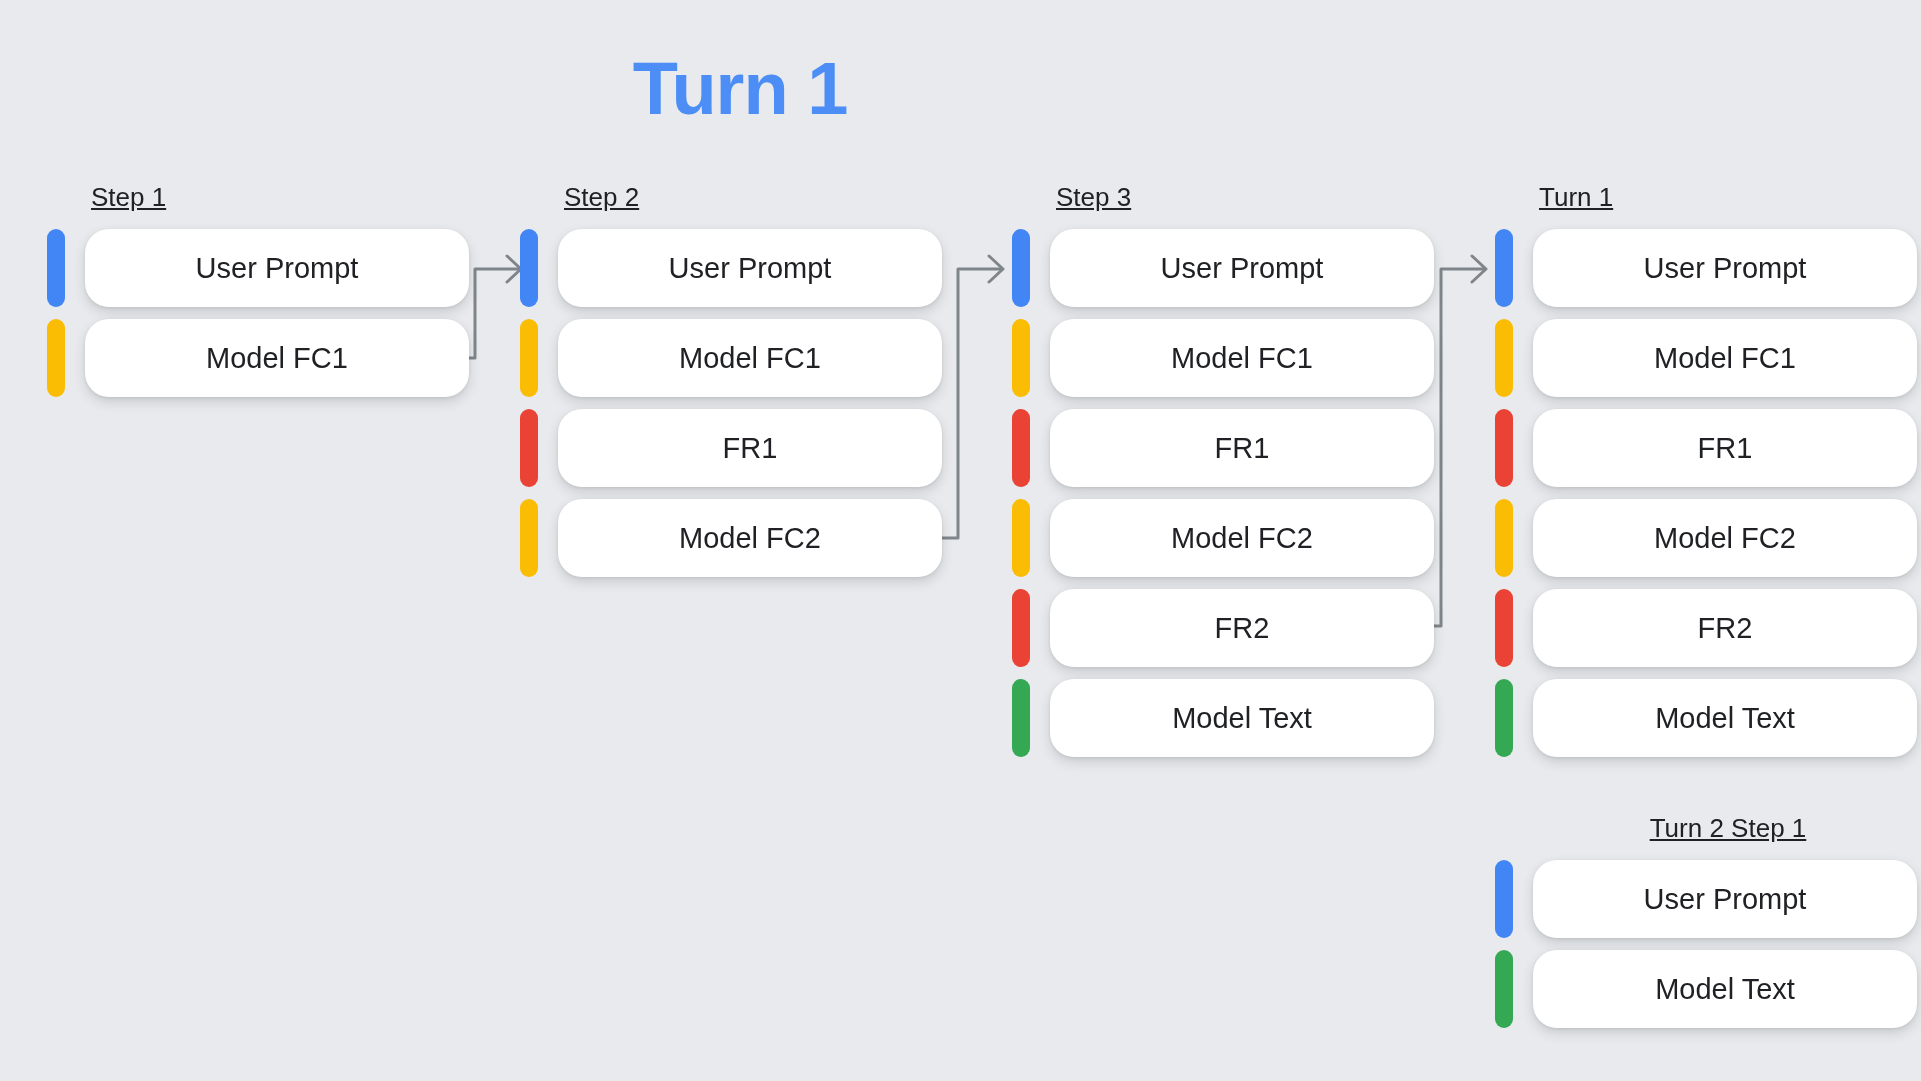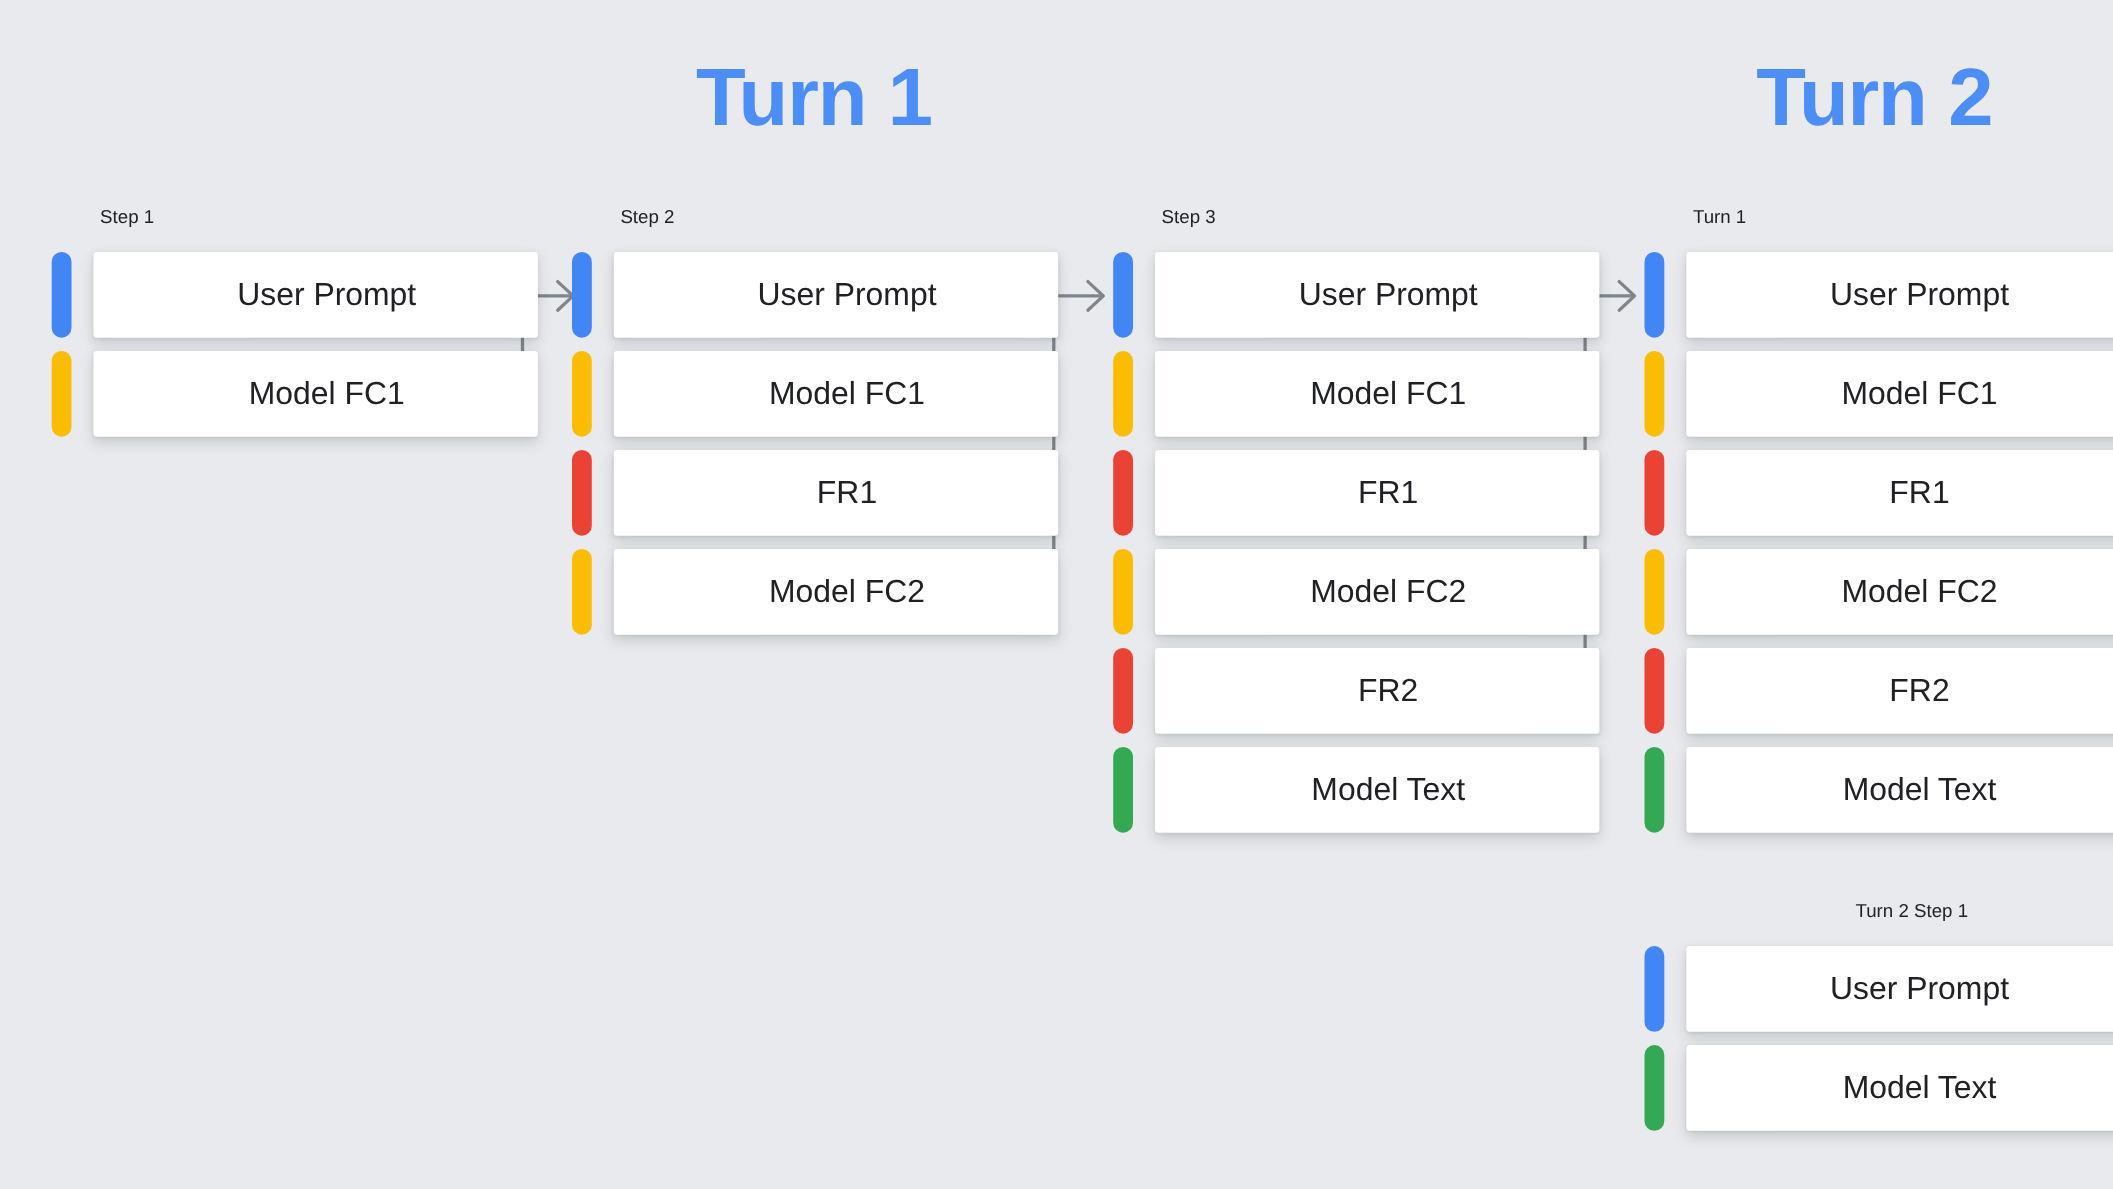--- a/index.html
+++ b/index.html
@@ -34,63 +34,62 @@
   svg.arrows path {
     stroke: var(--arrow_gray, #7F858B);
     stroke-width: 3;
     fill: none;
     stroke-linejoin: round;
     stroke-linecap: round;
   }
 
   .column { position: absolute; display: flex; flex-direction: column; }
   .col-label {
-    font-size: 17px;
+    font-size: 26px;
     line-height: 23px;
     height: 23px;
     color: var(--text, #202124);
     margin: 0 0 20px 44px;
     white-space: nowrap;
+    text-decoration: underline;
   }
   .rows { display: flex; flex-direction: column; gap: 12px; }
   .row { display: flex; gap: 20px; align-items: stretch; }
   .bar { width: 18px; height: 78px; border-radius: 9px; flex: none; }
   .c-blue   { background: var(--blue,   #4285F4); }
   .c-yellow { background: var(--yellow, #FBBC04); }
   .c-red    { background: var(--red,    #EA4335); }
   .c-green  { background: var(--green,  #34A853); }
   .box {
     width: 384px;
     height: 78px;
     background: var(--box_bg, #FFFFFF);
-    border-radius: 3px;
+    border-radius: 24px;
     box-shadow: 0 5px 12px rgba(60,64,67,0.18), 0 1px 3px rgba(60,64,67,0.10);
     display: flex;
     align-items: center;
     justify-content: center;
-    padding-left: 20px;
   }
   .box span {
     font-size: 29px;
     color: var(--text, #202124);
     white-space: nowrap;
   }
   .col-step1 { left: 47px;   top: 186px; }
   .col-step2 { left: 520px;  top: 186px; }
   .col-step3 { left: 1012px; top: 186px; }
   .col-turn1 { left: 1495px; top: 186px; }
   .col-t2s1  { left: 1495px; top: 817px; align-items: center; }
 </style>
 </head>
 <body>
 
 <div class="canvas">
 
   <div class="big-header h1">Turn 1</div>
-  <div class="big-header h2">Turn 2</div>
 
   <svg class="arrows" width="1921" height="1081" viewBox="0 0 1921 1081">
     <path d="M433 358 H475 V269 H520"></path>
     <path d="M507 256 L521 269 L507 282"></path>
     <path d="M916 538 H958 V269 H1002"></path>
     <path d="M989 256 L1003 269 L989 282"></path>
     <path d="M1398 626 H1441 V269 H1485"></path>
     <path d="M1472 256 L1486 269 L1472 282"></path>
   </svg>
 

